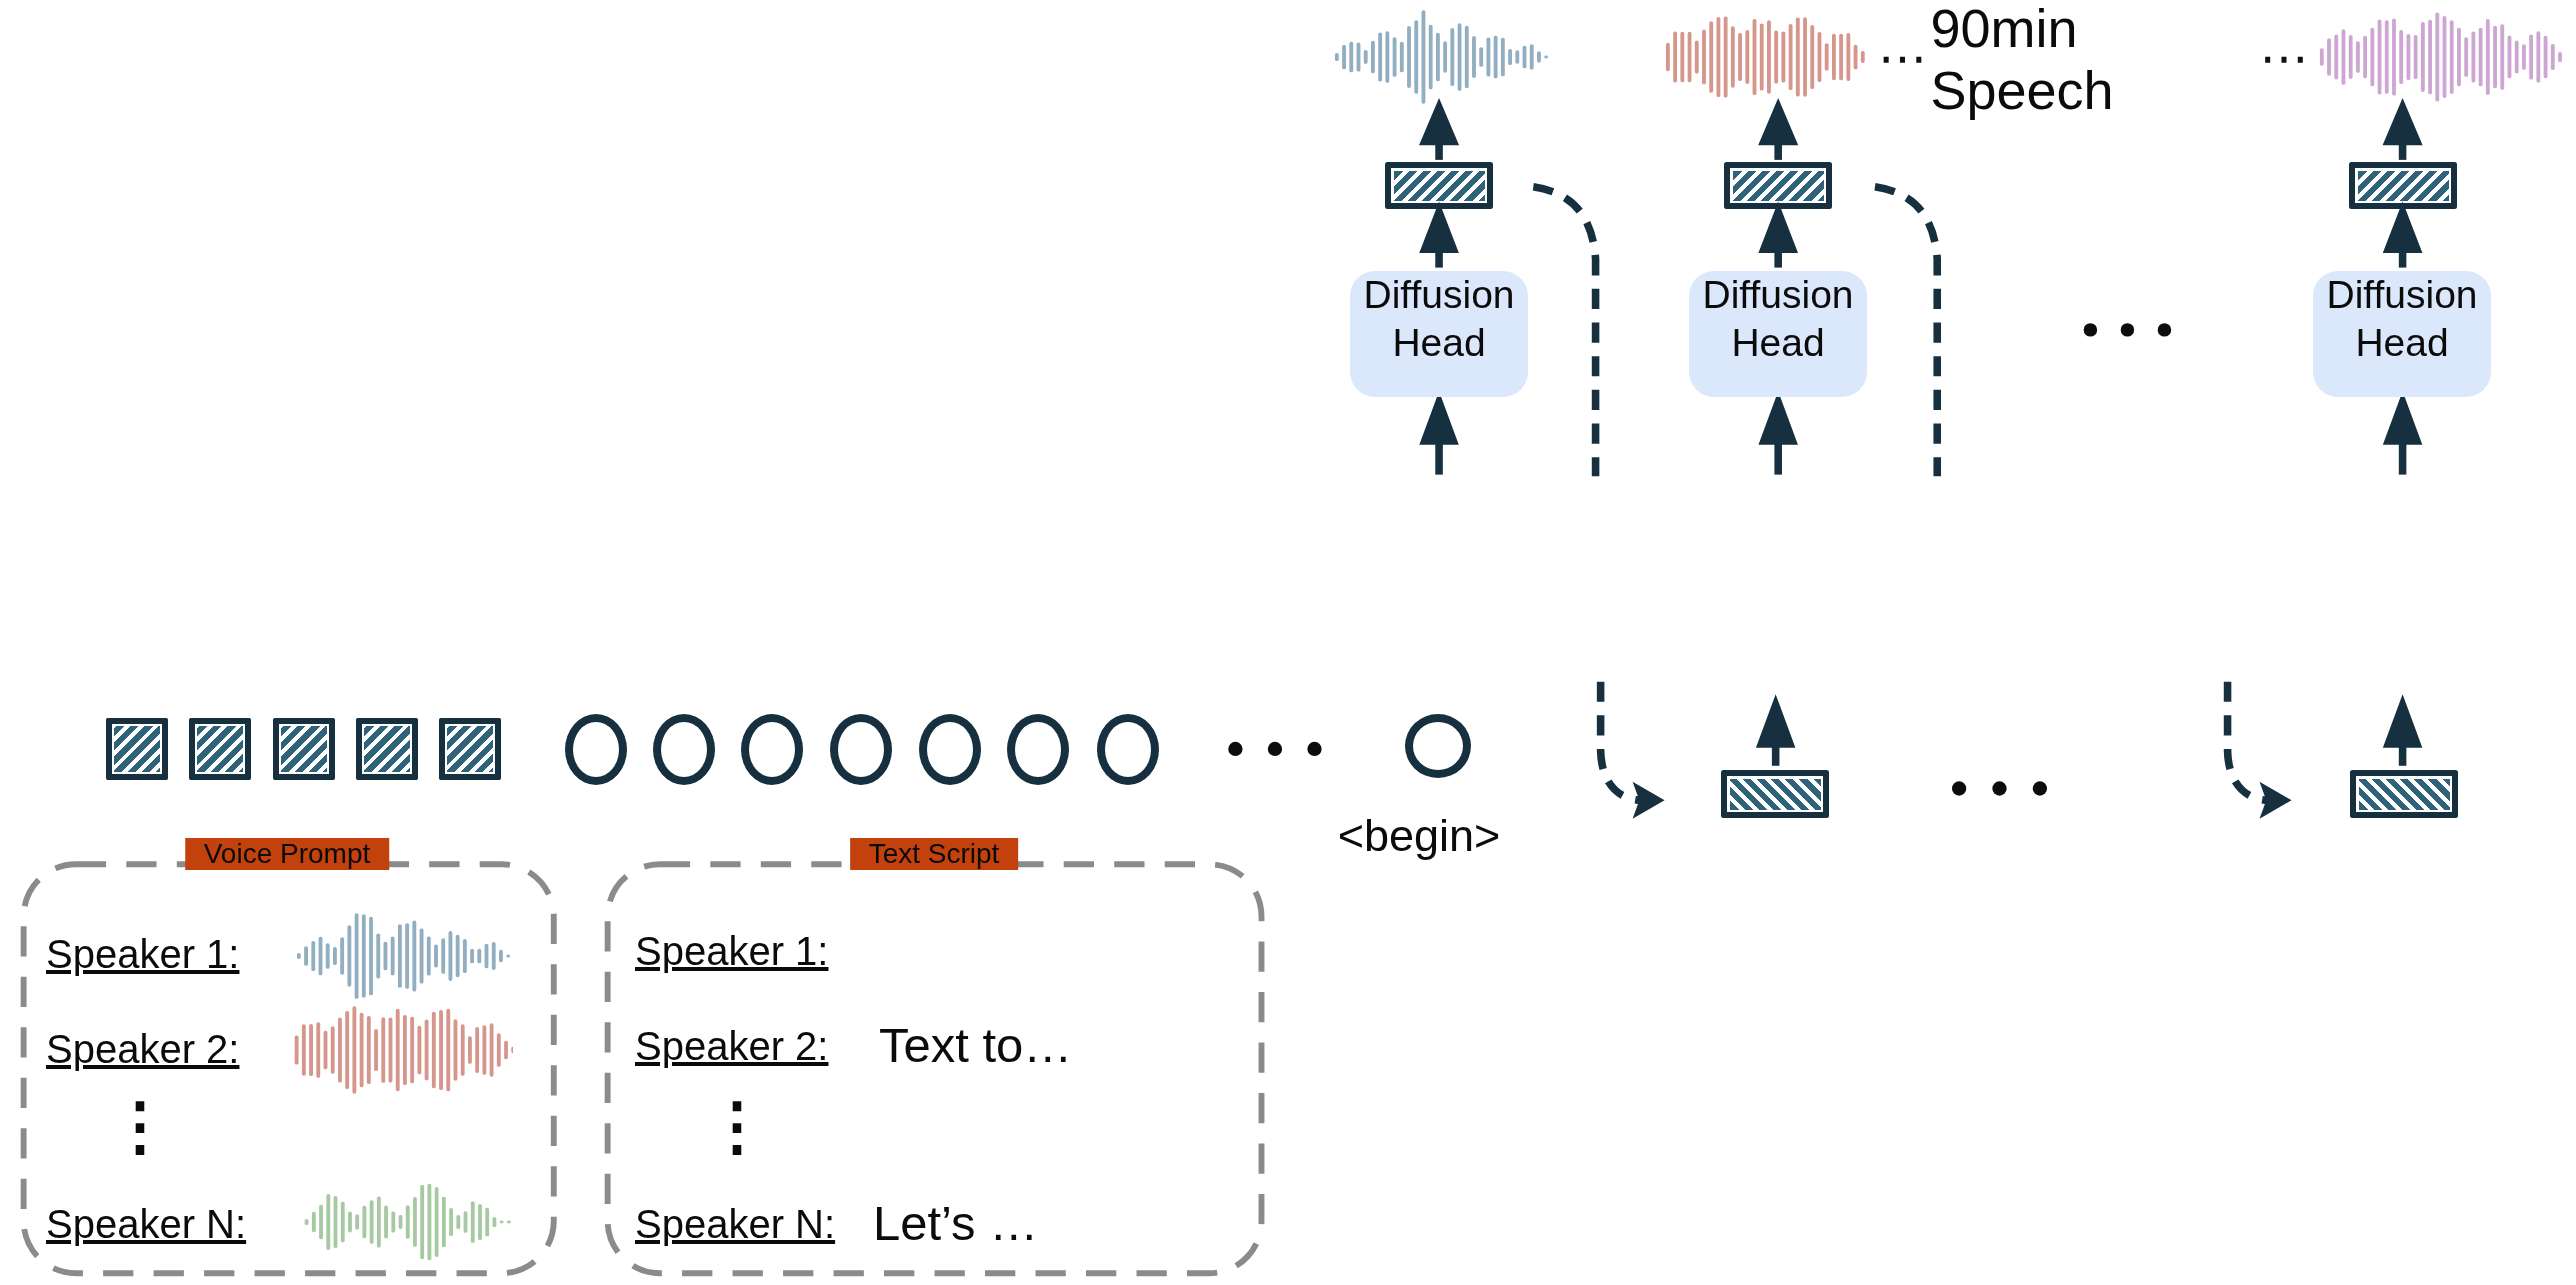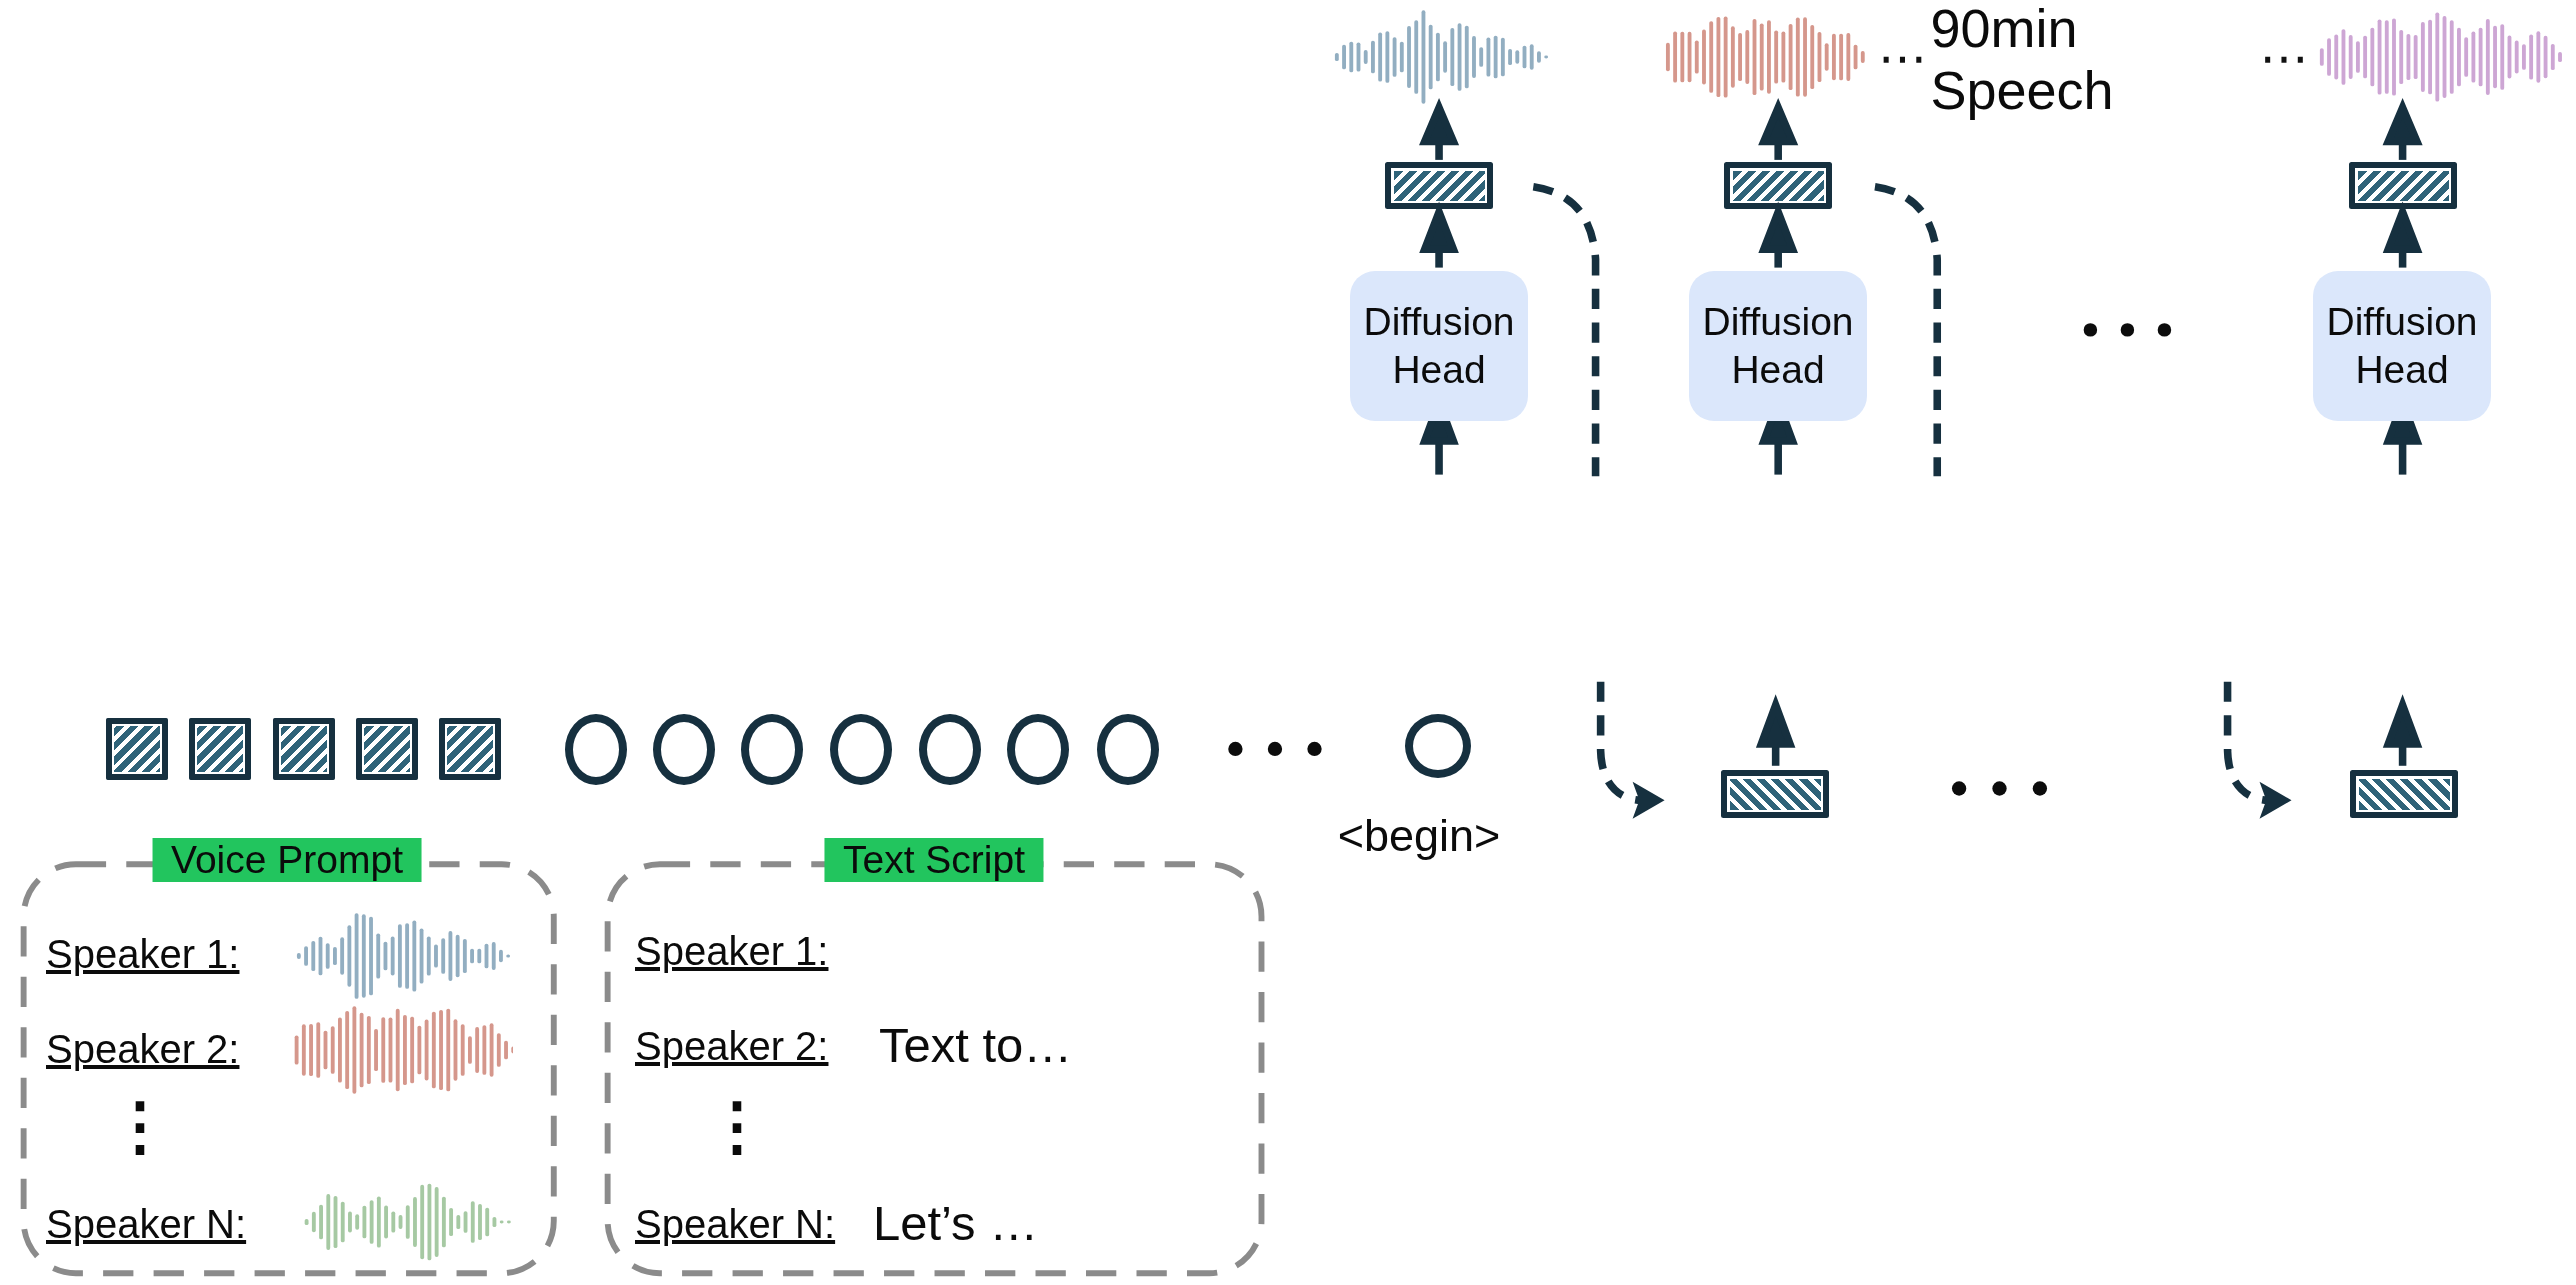--- a/index.html
+++ b/index.html
@@ -16,35 +16,35 @@
   
   .tok-rect{border:6.7px solid #16303f;background-color:#ffffff;padding:2.5px;background-clip:content-box;
             border-radius:2.5px;z-index:10;}
   .hatch-up{background-image:repeating-linear-gradient(135deg,#ffffff 0 4.2px,#2f6379 4.2px 10px);}
   .hatch-down{background-image:repeating-linear-gradient(45deg,#ffffff 0 4.2px,#2f6379 4.2px 10px);}
   .tok-square{width:62px;height:62px;border:6.7px solid #16303f;padding:1.7px;background-color:#ffffff;
               background-clip:content-box;border-radius:1.7px;z-index:10;}
   .tok-circle{width:62px;height:71px;border:8.4px solid #16303f;border-radius:50%;background:#ffffff;z-index:10;}
 
   
-  .diff-box{width:178px;height:150px;background:#dbe7fb;border-radius:25px;display:flex;flex-direction:column;
-            align-items:center;justify-content:center;z-index:10;}
+  .diff-box{width:178px;height:126px;background:#dbe7fb;border-radius:25px;display:flex;flex-direction:column;
+            align-items:center;justify-content:flex-start;z-index:10;}
   .diff-box span{font-size:39px;line-height:1.22;color:#0b0b0b;}
 
   
   .caption-row{left:1878px;top:30px;width:434px;height:57px;display:flex;align-items:center;
                justify-content:space-between;z-index:10;}
   .caption-row .dots{font-size:49px;color:#111;letter-spacing:3.4px;}
   .caption-row .cap{font-size:54px;color:#0b0b0b;}
 
   
   .begin-label{left:1419px;top:810px;transform:translateX(-50%);font-size:45px;z-index:10;}
 
   
-  .panel-title{top:838px;transform:translateX(-50%);background:#22c55e;padding:0 18.5px;font-size:39px;
+  .panel-title{top:838px;transform:translateX(-50%);background:#c2410c;padding:0 18.5px;font-size:28px;
                z-index:10;white-space:nowrap;}
   .spk-label{font-size:40px;z-index:10;white-space:nowrap;text-decoration:underline;}
   .script-text{font-size:49px;z-index:10;white-space:nowrap;}
   .vdots{font-size:64px;font-weight:bold;line-height:0.85;z-index:10;}
 
   .wave{z-index:10;}
 </style>
 </head>
 <body>
 

